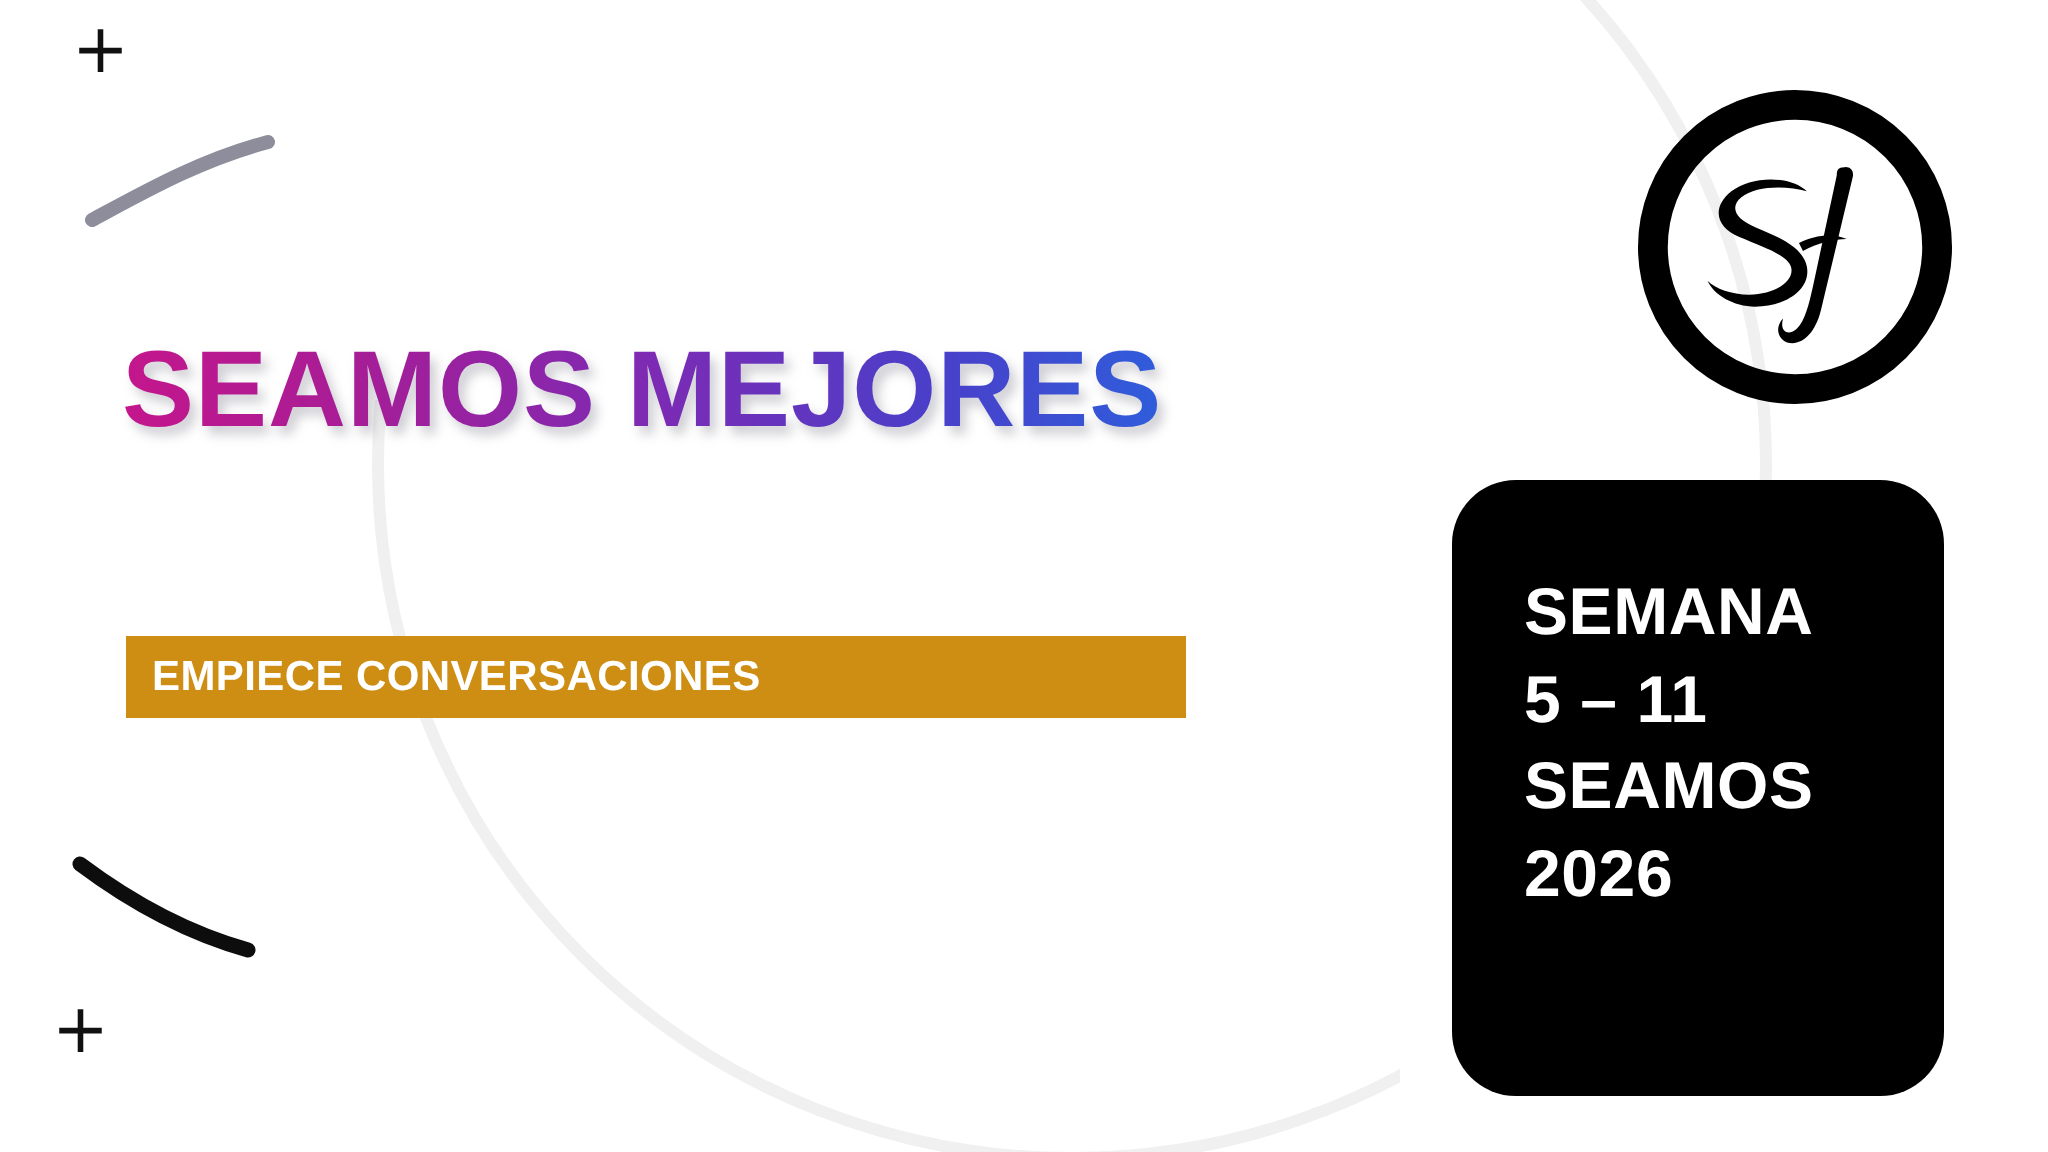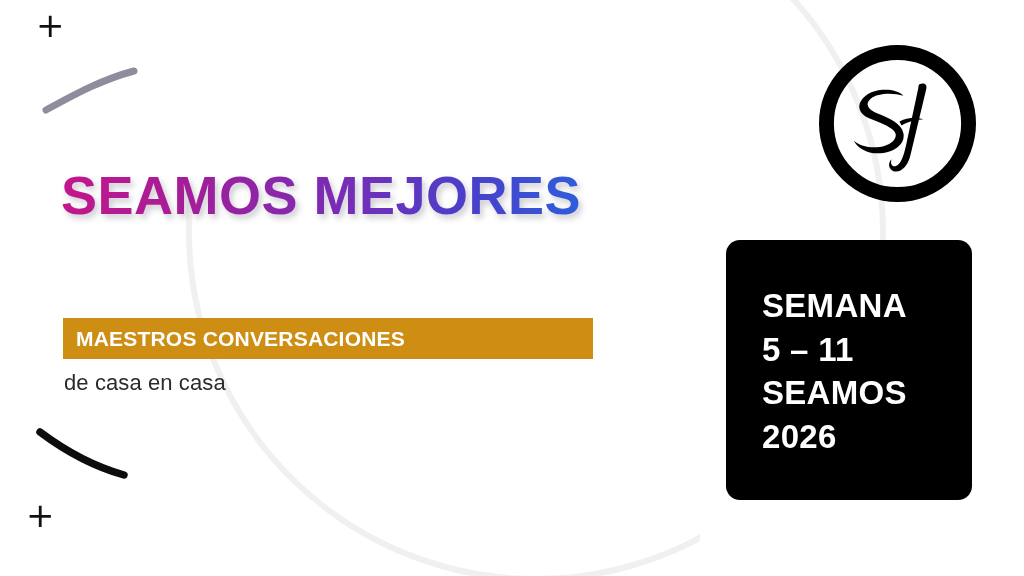--- a/index.html
+++ b/index.html
@@ -131,23 +131,23 @@
     width: 159px;
     height: 159px;
   }
 
   
   .badge {
     position: absolute;
     left: 726px;
     top: 240px;
     width: 246px;
-    height: 260px;
+    height: 308px;
     background: #000000;
-    border-radius: 14px;
+    border-radius: 32px;
     box-sizing: border-box;
     padding: 44px 0 0 36px;
   }
   .badge-line {
     display: block;
     color: #ffffff;
     font-size: 33px;
     font-weight: 700;
     line-height: 1.32;
     letter-spacing: 0.3px;
@@ -174,24 +174,23 @@
     <path d="M6 8 C 30 26, 58 42, 90 51" stroke="#0d0d0d" stroke-width="7.5" stroke-linecap="round" fill="none"></path>
   </svg>
 
   <span class="plus plus-bottom">+</span>
 
   <h1 class="headline">
     <span class="hl-line">SEAMOS MEJORES</span>
   </h1>
 
   <div class="banner">
-    <span class="banner-text">MAESTROS CONVERSACIONES</span>
+    <span class="banner-text">EMPIECE CONVERSACIONES</span>
   </div>
 
-  <div class="subtitle">de casa en casa</div>
 
   <svg class="logo" viewBox="0 0 160 160">
     <circle cx="80" cy="80" r="71.5" fill="none" stroke="#000000" stroke-width="15"></circle>
     <g fill="#000000">
 
       <path d="M86 52 C 78 44, 58 44, 48 52 C 38 60, 40 70, 52 75 C 64 80, 76 84, 78 90
                C 80 97, 70 104, 57 104 C 48 104, 40 101, 36 97 C 39 104, 49 110, 60 110
                C 76 110, 88 101, 86 90 C 84 80, 72 75, 60 70 C 50 66, 47 60, 53 55
                C 60 49, 76 49, 86 52 Z"></path>
 

